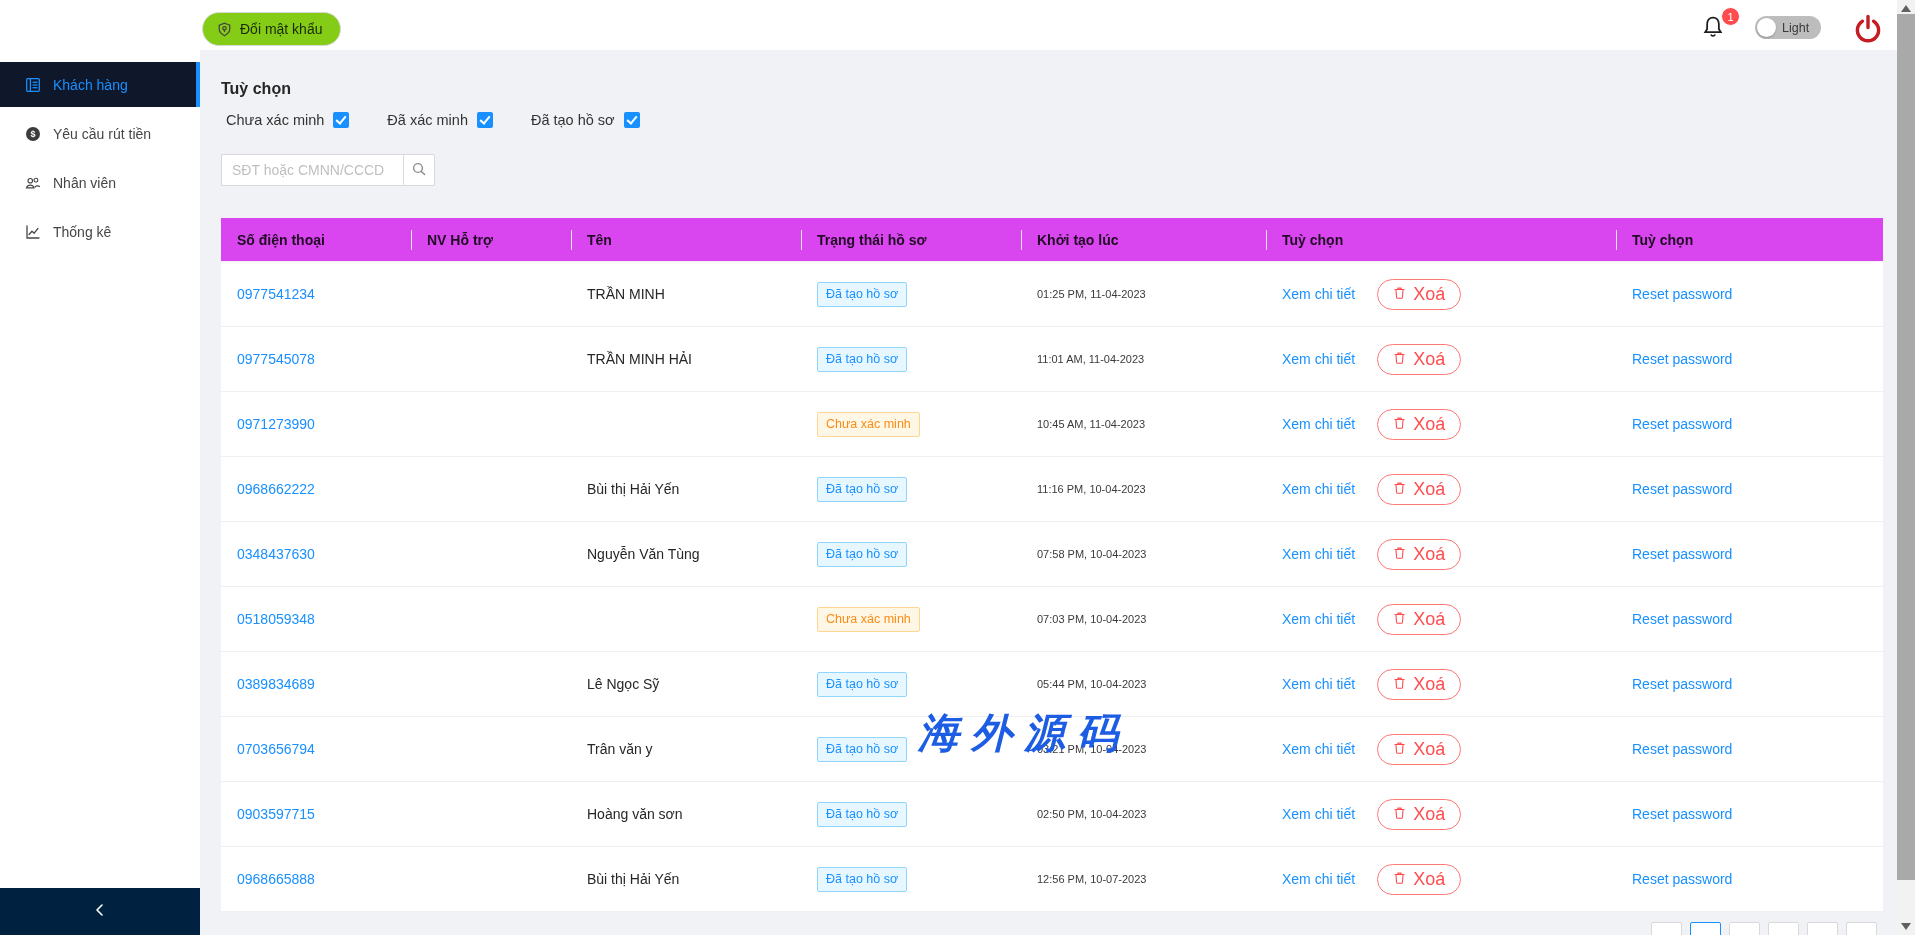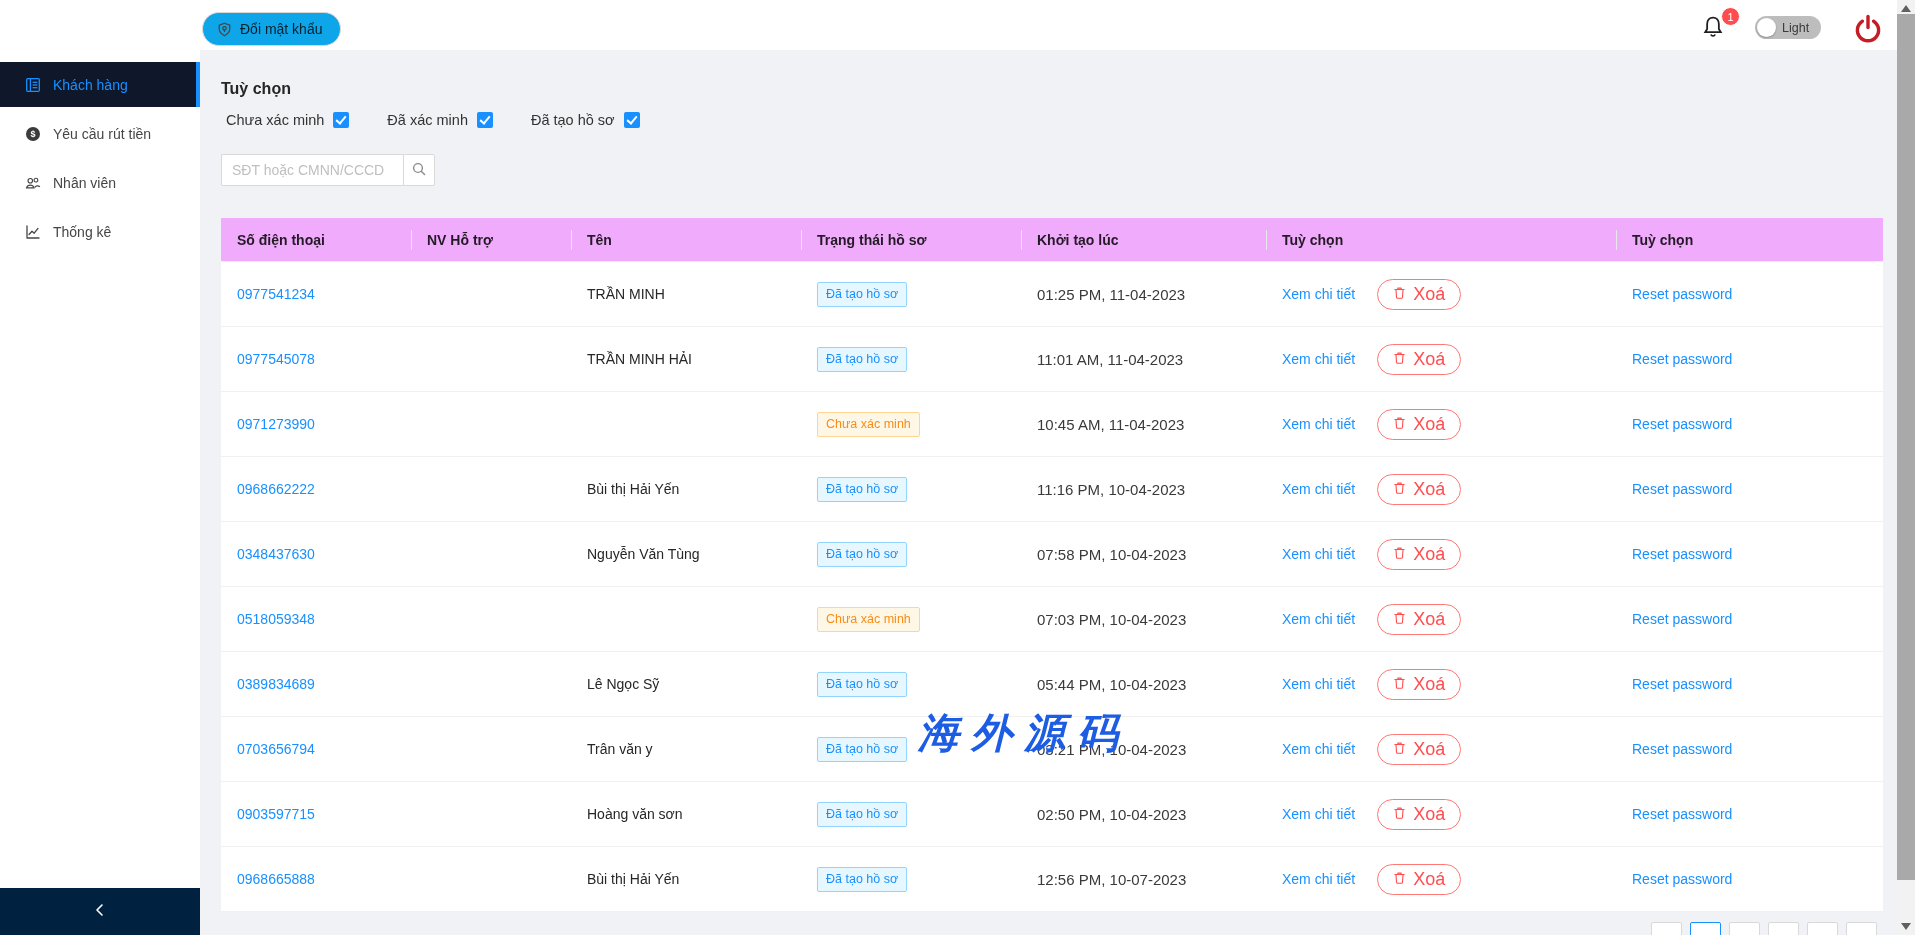--- a/index.html
+++ b/index.html
@@ -9,21 +9,21 @@
     background:#f0f2f5;
     position:relative;
     color:rgba(0,0,0,.85);
     font-size:14px;
   }
   
   .topbar { position:absolute; left:0; top:0; width:1897px; height:50px; background:#fff; z-index:6; }
   .btn-changepw {
     position:absolute; left:202px; top:12px; height:34px; padding:0 18px 0 14px;
     display:inline-flex; align-items:center; gap:8px;
-    background:#0ea5e9; border:1px solid #d9d9d9; border-radius:17px;
+    background:#84cc16; border:1px solid #d9d9d9; border-radius:17px;
     font-size:14px; color:rgba(0,0,0,.8); cursor:pointer;
   }
   .btn-changepw svg { display:block; }
   .bell-wrap { position:absolute; left:1700px; top:14px; width:30px; height:30px; cursor:pointer; }
   .bell-badge {
     position:absolute; right:-10px; top:-7px; min-width:19px; height:19px; border-radius:10px;
     background:#ff4d4f; color:#fff; font-size:11px; line-height:19px; text-align:center;
     border:1px solid #fff; padding:0 4px;
   }
   .switch {
@@ -74,31 +74,31 @@
     padding:0 10px; font-size:14px; font-family:"Liberation Sans", sans-serif; color:#333; outline:none; background:#fff;
   }
   .search-input::placeholder { color:#bfbfbf; }
   .search-btn {
     width:32px; height:32px; border:1px solid #d9d9d9; background:#fff; border-radius:0 2px 2px 0;
     display:flex; align-items:center; justify-content:center; cursor:pointer;
   }
   
   .card { position:absolute; left:21px; top:168px; width:1662px; height:694px; background:#fff; overflow:hidden; }
   .tgrid { display:grid; grid-template-columns:190px 160px 230px 220px 245px 350px 267px; align-items:center; }
-  .thead { background:#f0abfc; height:44px; border-bottom:1px solid #f0f0f0; }
+  .thead { background:#d946ef; height:44px; border-bottom:1px solid #f0f0f0; }
   .th { position:relative; padding:0 16px; font-weight:700; font-size:14px; color:rgba(0,0,0,.85); height:44px; line-height:44px; white-space:nowrap; }
   .th + .th::before { content:""; position:absolute; left:0; top:12px; width:1px; height:20px; background:#e8e8e8; }
   .trow { height:65px; border-bottom:1px solid #f0f0f0; background:#fff; }
   .td { padding:0 16px; white-space:nowrap; overflow:hidden; }
   .phone-link { color:#1890ff; text-decoration:none; cursor:pointer; }
   .td-name { color:#262626; }
   .badge { display:inline-block; padding:2px 8px 3px; font-size:12.5px; border-radius:2px; line-height:18px; }
   .badge.blue { background:#e6f7ff; border:1px solid #91d5ff; color:#1890ff; }
   .badge.orange { background:#fff7e6; border:1px solid #ffd591; color:#fa8c16; }
-  .td-time { color:#3a3a3a; font-size:15px; }
+  .td-time { color:#3a3a3a; font-size:11px; }
   .td-actions { display:flex; align-items:center; gap:22px; }
   .link-view, .link-reset { color:#1890ff; cursor:pointer; text-decoration:none; white-space:nowrap; }
   .btn-delete {
     display:inline-flex; align-items:center; gap:7px; height:31px; padding:0 15px;
     border:1px solid #ff7875; border-radius:16px; color:#ff4d4f; background:#fff; cursor:pointer; font-size:18px;
     font-family:"Liberation Sans", sans-serif;
   }
   
   .pagination { position:absolute; left:1451px; top:872px; display:flex; gap:8px; }
   .page-box { width:31px; height:32px; border:1px solid #d9d9d9; border-radius:2px; background:#fff; cursor:pointer; }

